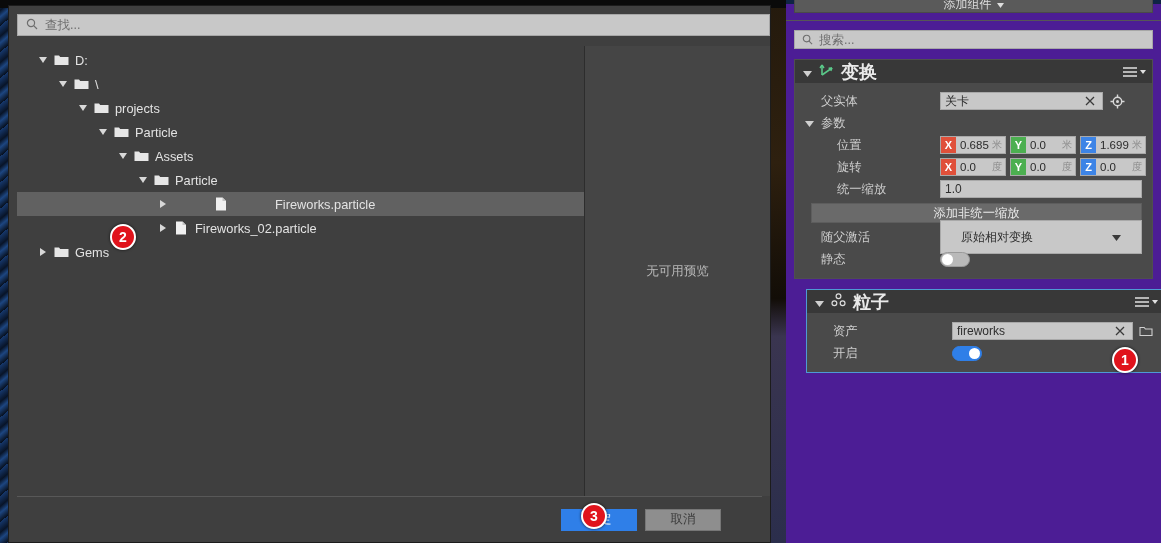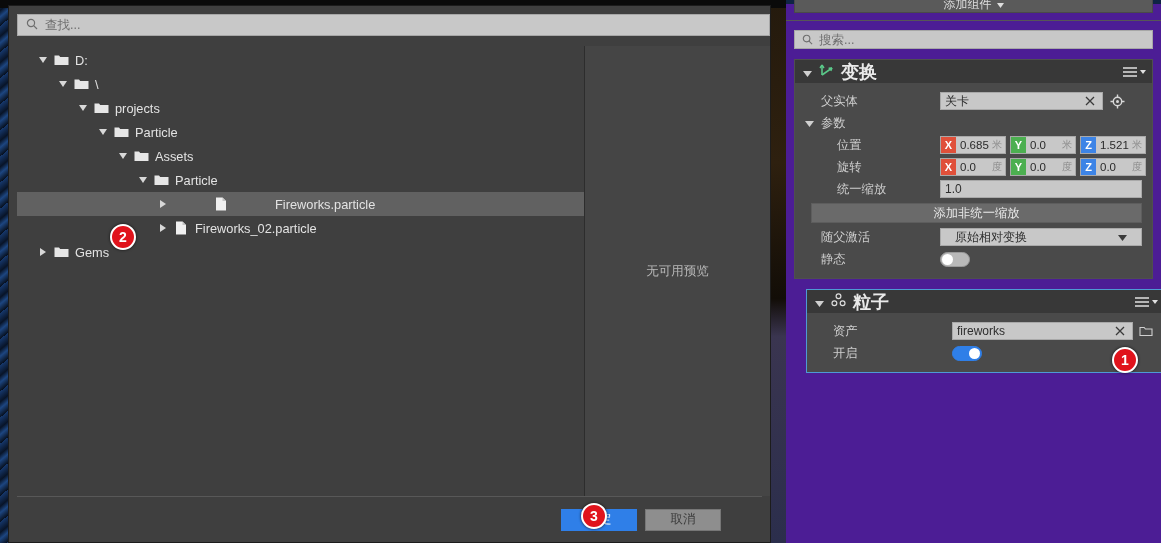--- a/index.html
+++ b/index.html
@@ -166,22 +166,22 @@
   .axis-tag.z { background: #3d84e6; }
   .axis-val { flex: 1 1 auto; padding-left: 4px; font-size: 11.5px; color: #2b2b2b; white-space: nowrap; }
   .axis-unit { font-size: 10px; color: #8a8a8a; padding-right: 3px; }
 
   .wide-btn {
     margin: 3px 10px 3px 16px; height: 20px; background: #6a6a6a;
     border: 1px solid #5d5d5d; color: #e8e8e8; font-size: 12.3px;
     display: flex; align-items: center; justify-content: center; cursor: pointer;
   }
   .dropdown {
-    height: 18px; background: #c8c8c8; border: 1px solid #a9a9a9;
-    display: flex; align-items: center; padding: 0 14px;
+    height: 34px; background: #c8c8c8; border: 1px solid #a9a9a9;
+    display: flex; align-items: center; padding: 0 20px;
     font-size: 12px; color: #2e2e2e; text-align: center;
   }
   .dropdown .caret { margin-left: auto; }
 
   .toggle {
     width: 30px; height: 15px; border-radius: 8px; position: relative; cursor: pointer;
     border: 1px solid #9a9a9a; background: #b9b9b9;
   }
   .toggle .knob {
     position: absolute; top: 1px; left: 1px; width: 11px; height: 11px;
@@ -446,21 +446,21 @@
             <span class="axis-val">0.685</span>
             <span class="axis-unit">米</span>
           </div>
           <div class="axis-box">
             <span class="axis-tag y">Y</span>
             <span class="axis-val">0.0</span>
             <span class="axis-unit">米</span>
           </div>
           <div class="axis-box">
             <span class="axis-tag z">Z</span>
-            <span class="axis-val">1.521</span>
+            <span class="axis-val">1.699</span>
             <span class="axis-unit">米</span>
           </div>
         </div>
       </div>
 
       <div class="prop-row">
         <span class="prop-label lvl1">旋转</span>
         <div class="axis-group">
           <div class="axis-box">
             <span class="axis-tag x">X</span>

